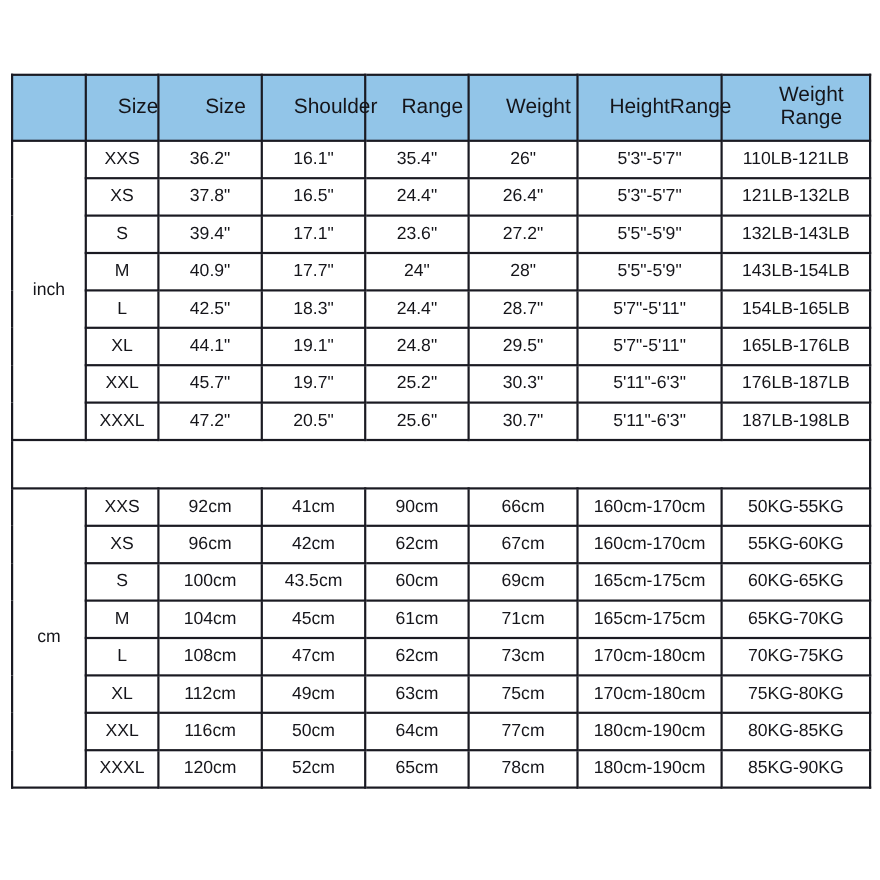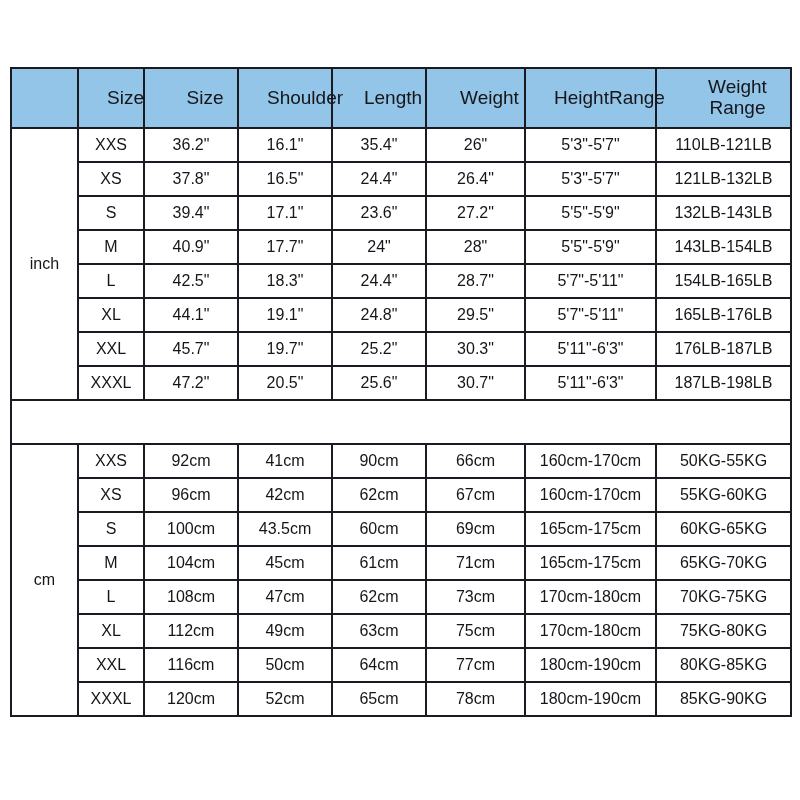--- a/index.html
+++ b/index.html
@@ -91,21 +91,21 @@
         <col class="c-length">
         <col class="c-height">
         <col class="c-weight">
     </colgroup>
     <thead>
       <tr class="header-row">
         <th class="corner-cell"></th>
         <th>Size</th>
         <th>Size</th>
         <th>Shoulder</th>
-        <th>Length</th>
+        <th>Range</th>
         <th>Weight</th>
         <th class="hdr-orange">HeightRange</th>
         <th class="hdr-orange">Weight Range</th>
       </tr>
     </thead>
     <tbody id="chart-body">
         <tr>
           <td class="unit-cell" rowspan="8">inch</td>
           <td class="size-cell">XXS</td>
           <td class="val-cell">36.2"</td>

